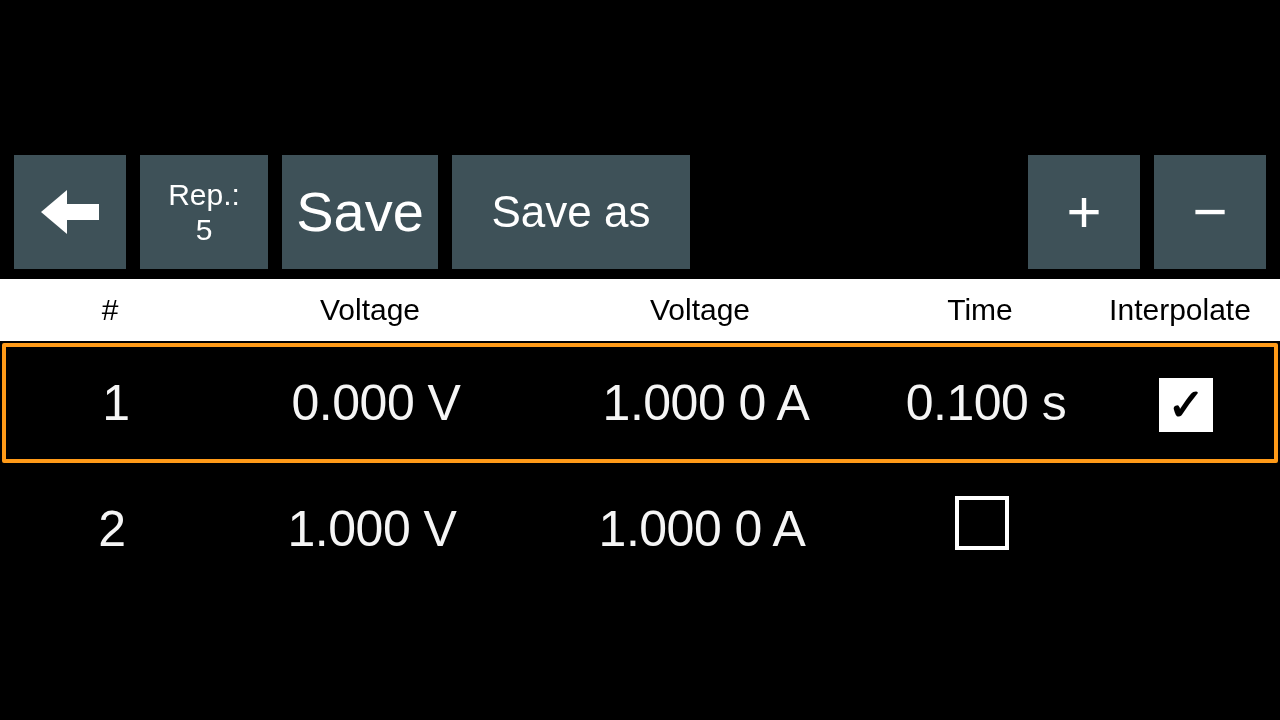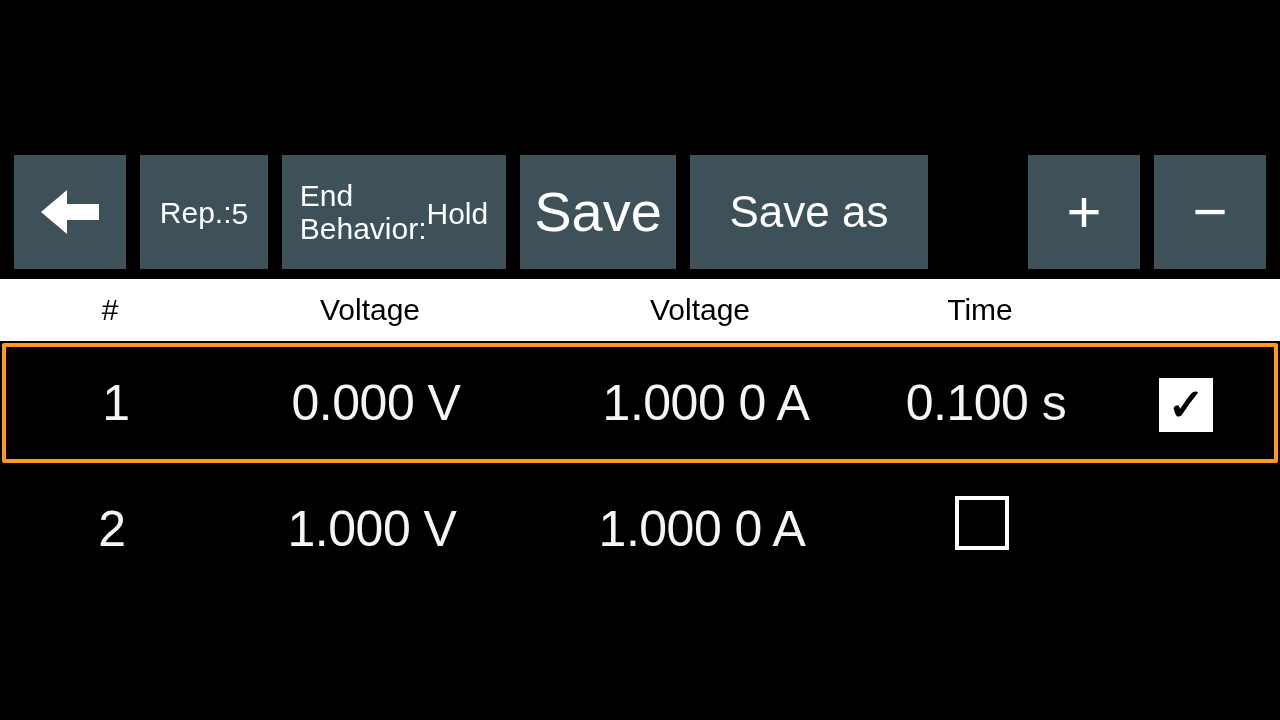--- a/index.html
+++ b/index.html
@@ -26,21 +26,21 @@
     display: flex;
     align-items: stretch;
     gap: 14px;
     padding: 0 14px 10px 14px;
     height: 124px;
   }
   .tb-btn {
     background: #3e5158;
     color: #fff;
     display: flex;
-    flex-direction: row;
+    flex-direction: column;
     align-items: center;
     justify-content: center;
     font-size: 34px;
     line-height: 1.1;
     padding: 0 18px;
     user-select: none;
     cursor: pointer;
     height: 114px;
   }
   .tb-back    { width: 112px; }
@@ -135,44 +135,41 @@
 <div class="wrap">
 
   <div class="toolbar">
     <div class="tb-btn tb-back">
       <span class="arrow-left"></span>
     </div>
     <div class="tb-btn tb-rep">
       <span>Rep.:</span>
       <span class="sub">5</span>
     </div>
-    <div class="tb-btn tb-end">
-      <span>End Behavior:</span>
-      <span class="sub">Hold</span>
-    </div>
     <div class="tb-btn tb-save">
       <span>Save</span>
     </div>
     <div class="tb-btn tb-saveas">
       <span>Save as</span>
     </div>
     <div class="tb-spacer"></div>
     <div class="tb-btn tb-plus">
       <span>+</span>
     </div>
     <div class="tb-btn tb-minus">
       <span>−</span>
     </div>
   </div>
 
   <div class="headers">
     <div>#</div>
     <div>Voltage</div>
     <div>Voltage</div>
     <div>Time</div>
+    <div>Interpolate</div>
   </div>
 
   <div class="rows-area">
 
     <div class="row selected">
       <div class="idx">1</div>
       <div class="voltage">0.000 V</div>
       <div class="current">1.000 0 A</div>
       <div class="time">0.100 s</div>
       <div>

